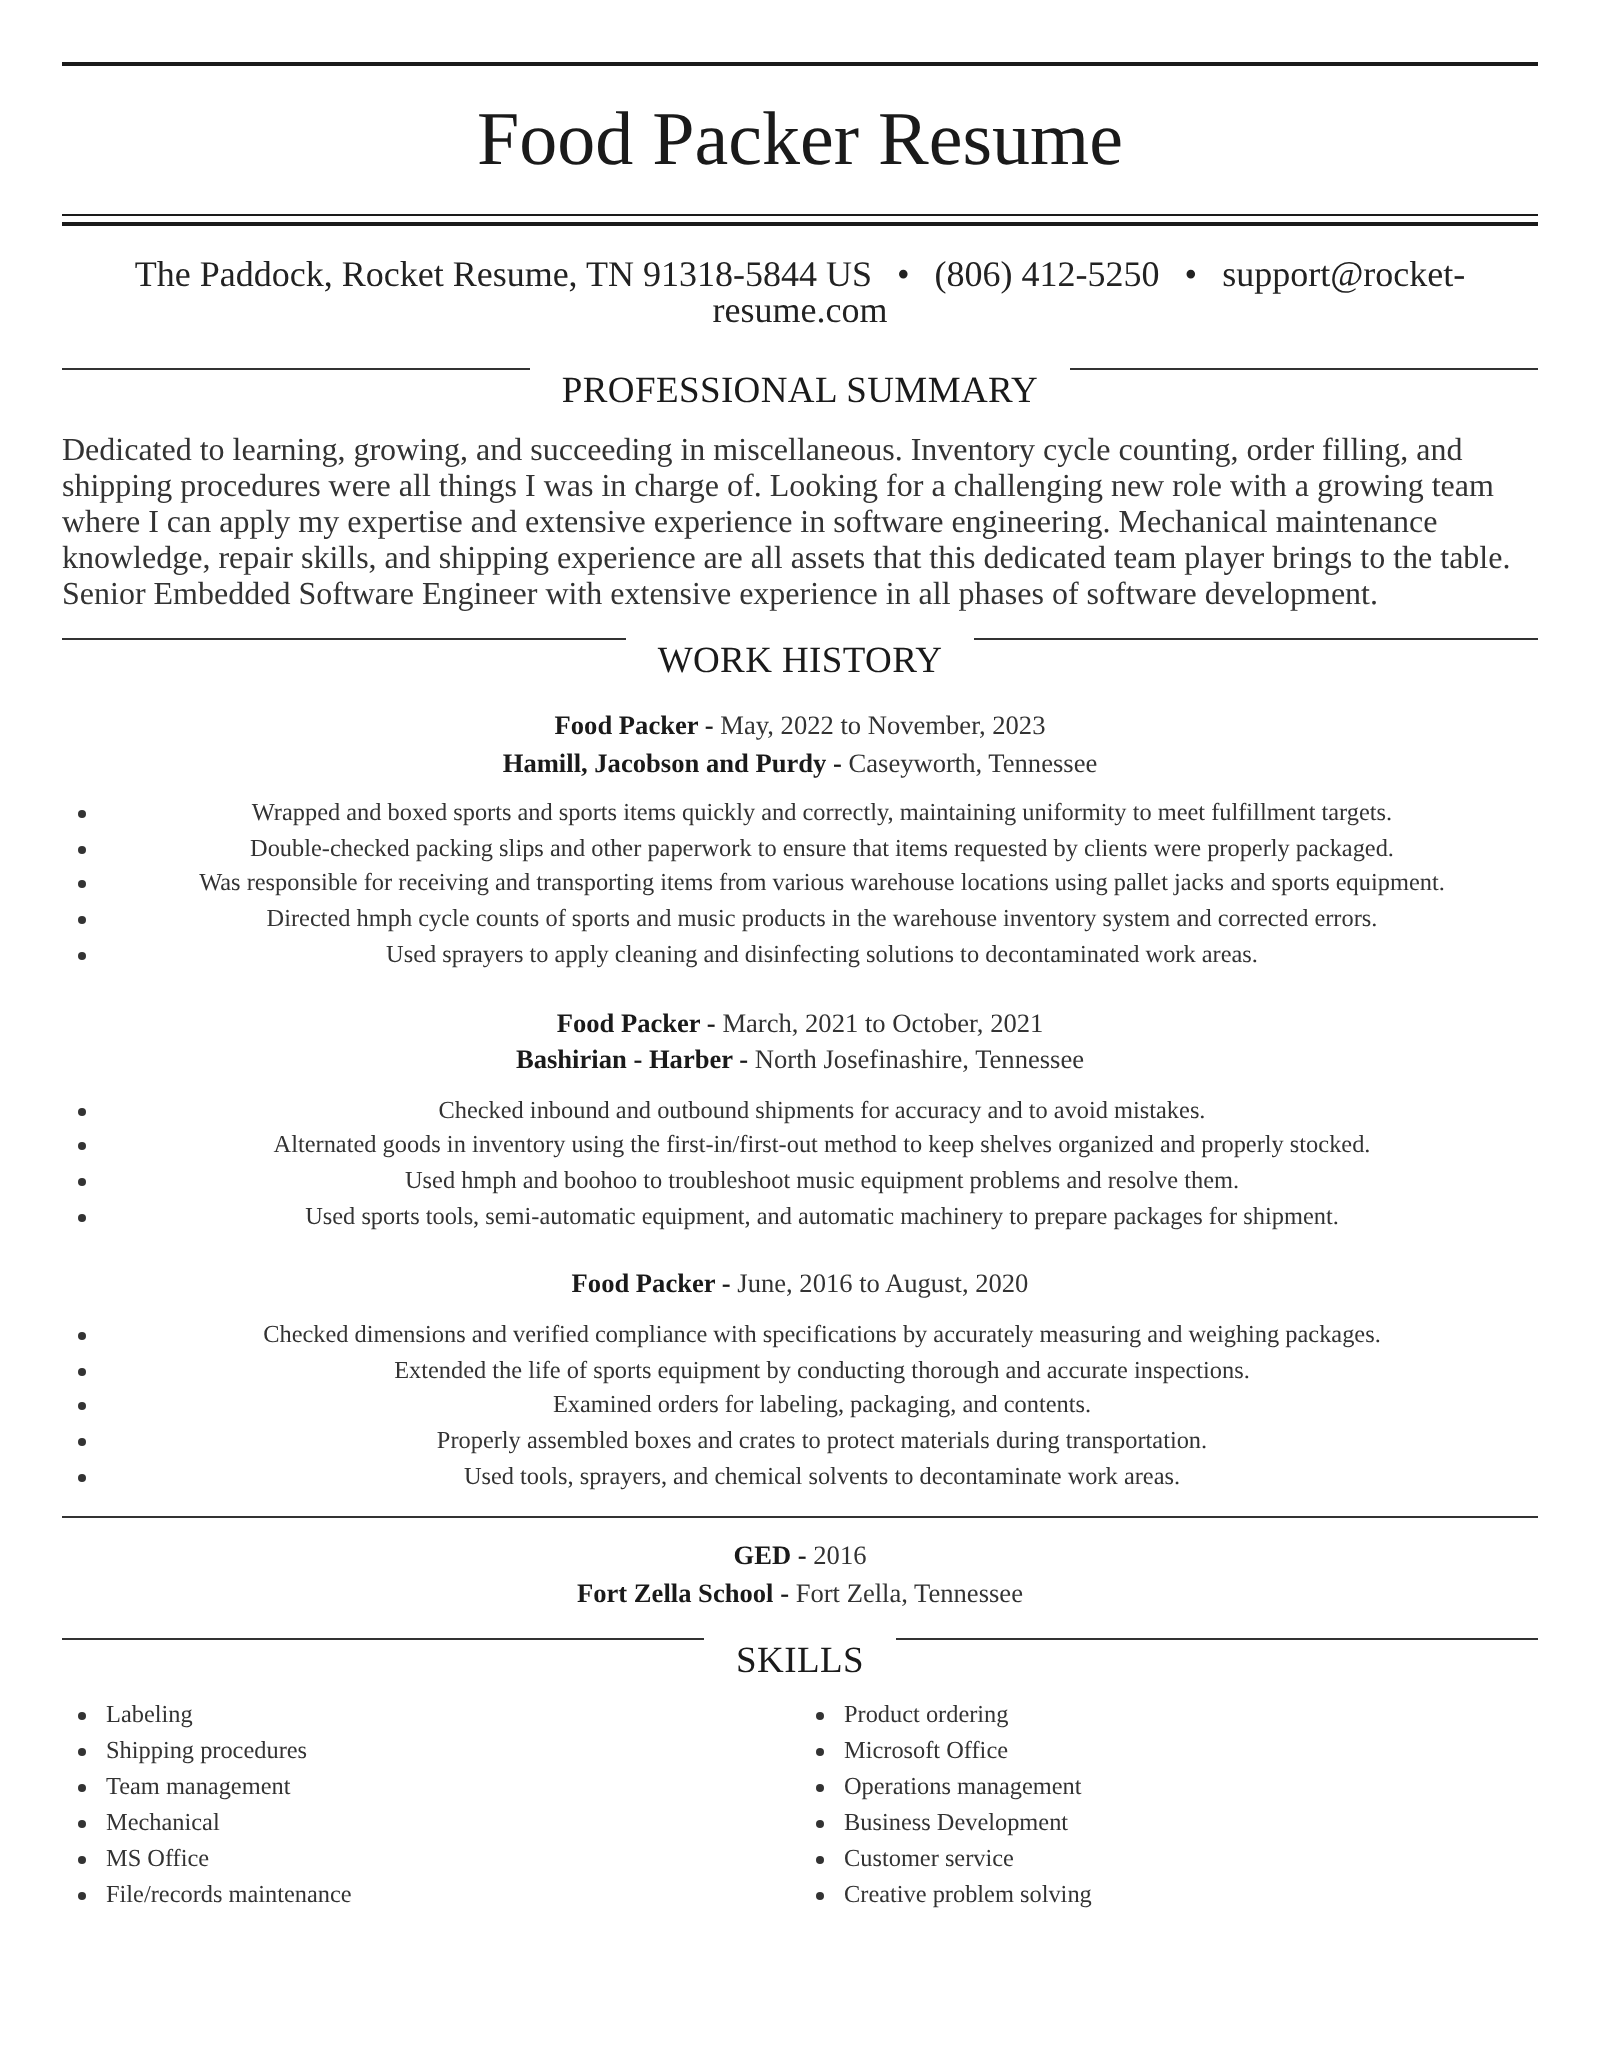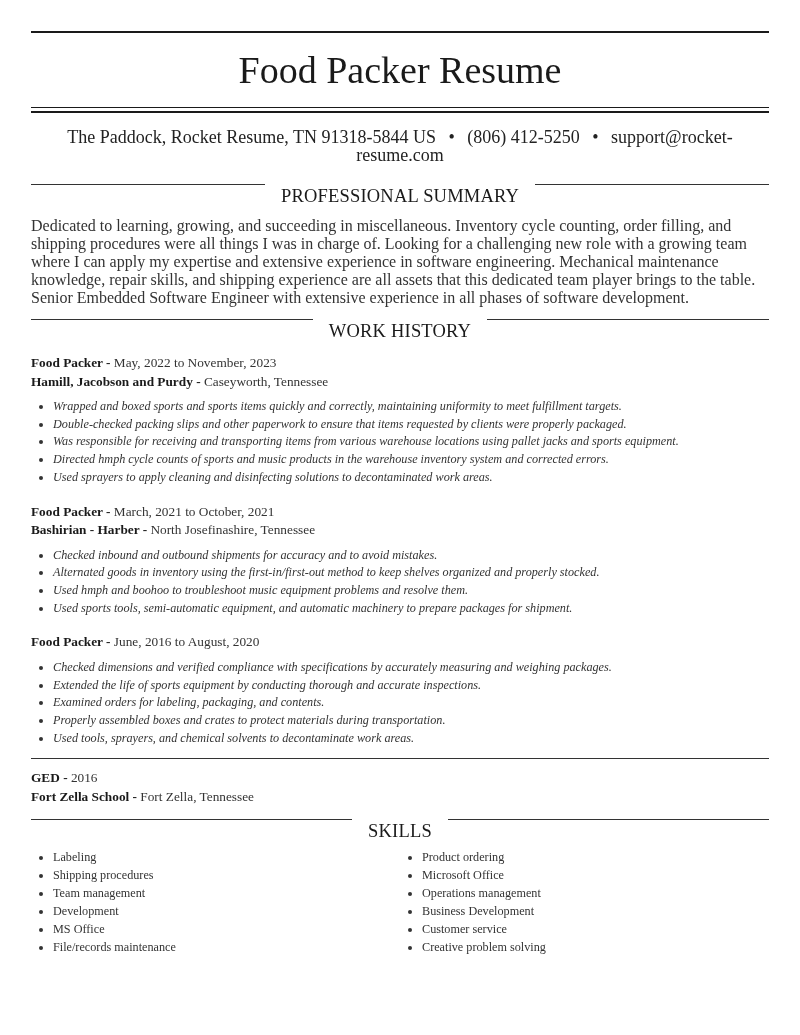--- a/index.html
+++ b/index.html
@@ -22,27 +22,27 @@
     .section-head {
       display: flex; align-items: flex-start; margin-top: 0;
     }
     .section-head .line { flex: 1; border-top: 1px solid #333; }
     .section-head .label {
       font-size: 18.5px; padding: 0 16px; line-height: 24px; color: #1a1a1a; letter-spacing: 0.2px;
     }
     .summary {
       font-size: 16px; line-height: 18px; margin: 9px 0 0 0; color: #333;
     }
-    .job { margin-top: 10px; }
+    .job { margin-top: 10px; text-align: center; }
     .job-line { font-size: 13.3px; line-height: 18.5px; color: #333; }
     .job-line b { color: #1a1a1a; }
     ul.bullets {
       margin: 7px 0 0 0; padding-left: 22px; font-size: 12.2px; line-height: 17.7px; color: #333;
     }
-    ul.bullets li { padding-left: 0; font-style: italic; }
+    ul.bullets li { padding-left: 0; }
     .skills { display: flex; margin-top: 6px; }
     .skills ul { flex: 1; margin: 0; padding-left: 22px; font-size: 12.2px; line-height: 17.9px; color: #333; }
   </style>
 </head>
 <body>
 
 <div class="page">
   <div class="top-rule"></div>
   <h1 class="title">Food Packer Resume</h1>
   <div class="double-rule"></div>
@@ -128,21 +128,21 @@
   <div class="section-head" style="margin-top:13px;">
     <div class="line"></div>
     <div class="label">SKILLS</div>
     <div class="line"></div>
   </div>
   <div class="skills">
     <ul>
       <li>Labeling</li>
       <li>Shipping procedures</li>
       <li>Team management</li>
-      <li>Development</li>
+      <li>Mechanical</li>
       <li>MS Office</li>
       <li>File/records maintenance</li>
     </ul>
     <ul>
       <li>Product ordering</li>
       <li>Microsoft Office</li>
       <li>Operations management</li>
       <li>Business Development</li>
       <li>Customer service</li>
       <li>Creative problem solving</li>

